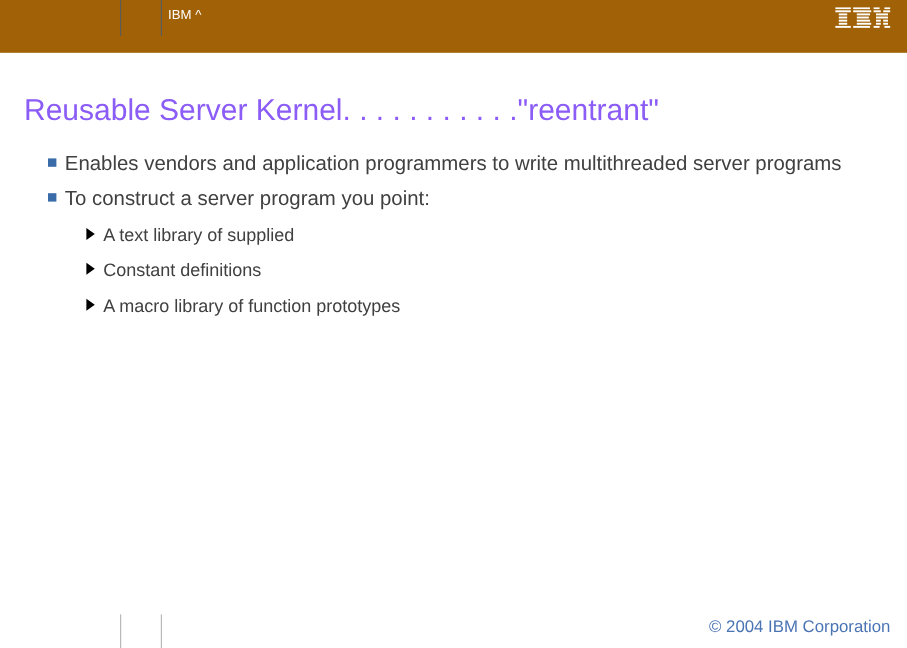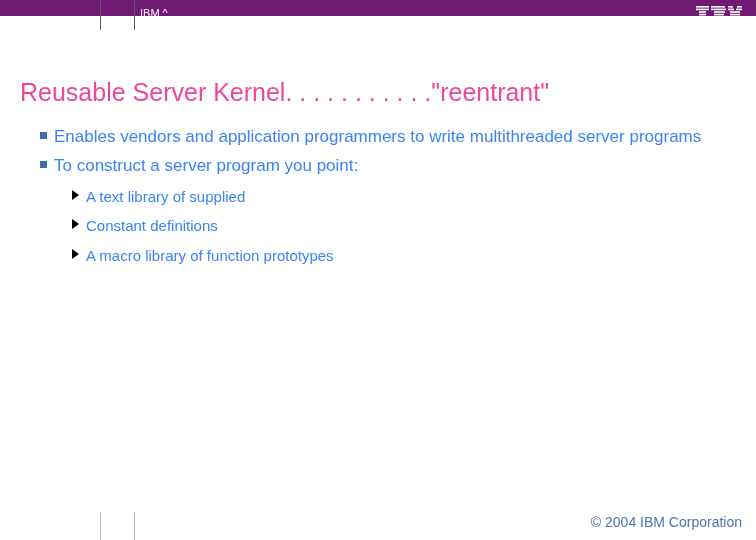--- a/index.html
+++ b/index.html
@@ -1,27 +1,27 @@
 <!DOCTYPE html>
 <html><head>
 <meta charset="utf-8">
 <style>
   * { margin: 0; padding: 0; box-sizing: border-box; }
   html, body { width: 756px; height: 540px; font-family: Arial, Helvetica, sans-serif; background: #fff; }
   .slide { position: relative; width: 756px; height: 540px; overflow: hidden; }
 
-  .topbar { position: absolute; top: 0; left: 0; width: 756px; height: 16px; background: #701a75; padding-left: 30px; }
+  .topbar { position: absolute; top: 0; left: 0; width: 756px; height: 44px; background: #a16207; padding-left: 30px; }
   .top-vline-outer { position: absolute; top: 0; left: 100px; width: 1px; height: 30px; background: #5c5c5c; }
   .top-vline-inner { position: absolute; top: 0; left: 134px; width: 1px; height: 30px; background: #5c5c5c; }
   .brand-small { position: absolute; top: 7px; left: 140px; color: #fff; font-size: 11px; }
   .ibm-logo { position: absolute; top: 6px; right: 14px; }
 
-  .title { position: absolute; top: 78px; left: 20px; font-size: 25px; font-weight: 400; color: #ec4899; }
+  .title { position: absolute; top: 78px; left: 20px; font-size: 25px; font-weight: 400; color: #8b5cf6; }
 
-  .body { position: absolute; top: 118px; left: 20px; width: 700px; color: #3b82f6; }
+  .body { position: absolute; top: 118px; left: 20px; width: 700px; color: #404040; }
   .b1 { position: relative; padding-left: 34px; margin-top: 8px; font-size: 17px; line-height: 1.25; }
   .b1 .sq { position: absolute; left: 20px; top: 6px; width: 7px; height: 7px; background: #3b6caa; }
   .b2 { position: relative; padding-left: 66px; margin-top: 10px; font-size: 15px; line-height: 1.3; }
   .b2 .tri { position: absolute; left: 52px; top: 3px; width: 0; height: 0; border-top: 5px solid transparent; border-bottom: 5px solid transparent; border-left: 7px solid #000; }
 
   .foot-vline-outer { position: absolute; bottom: 0; left: 100px; width: 1px; height: 28px; background: #b8b8b8; }
   .foot-vline-inner { position: absolute; bottom: 0; left: 134px; width: 1px; height: 28px; background: #b8b8b8; }
   .copyright { position: absolute; bottom: 10px; right: 14px; font-size: 14px; color: #4a74b3; }
 </style>
 </head>

